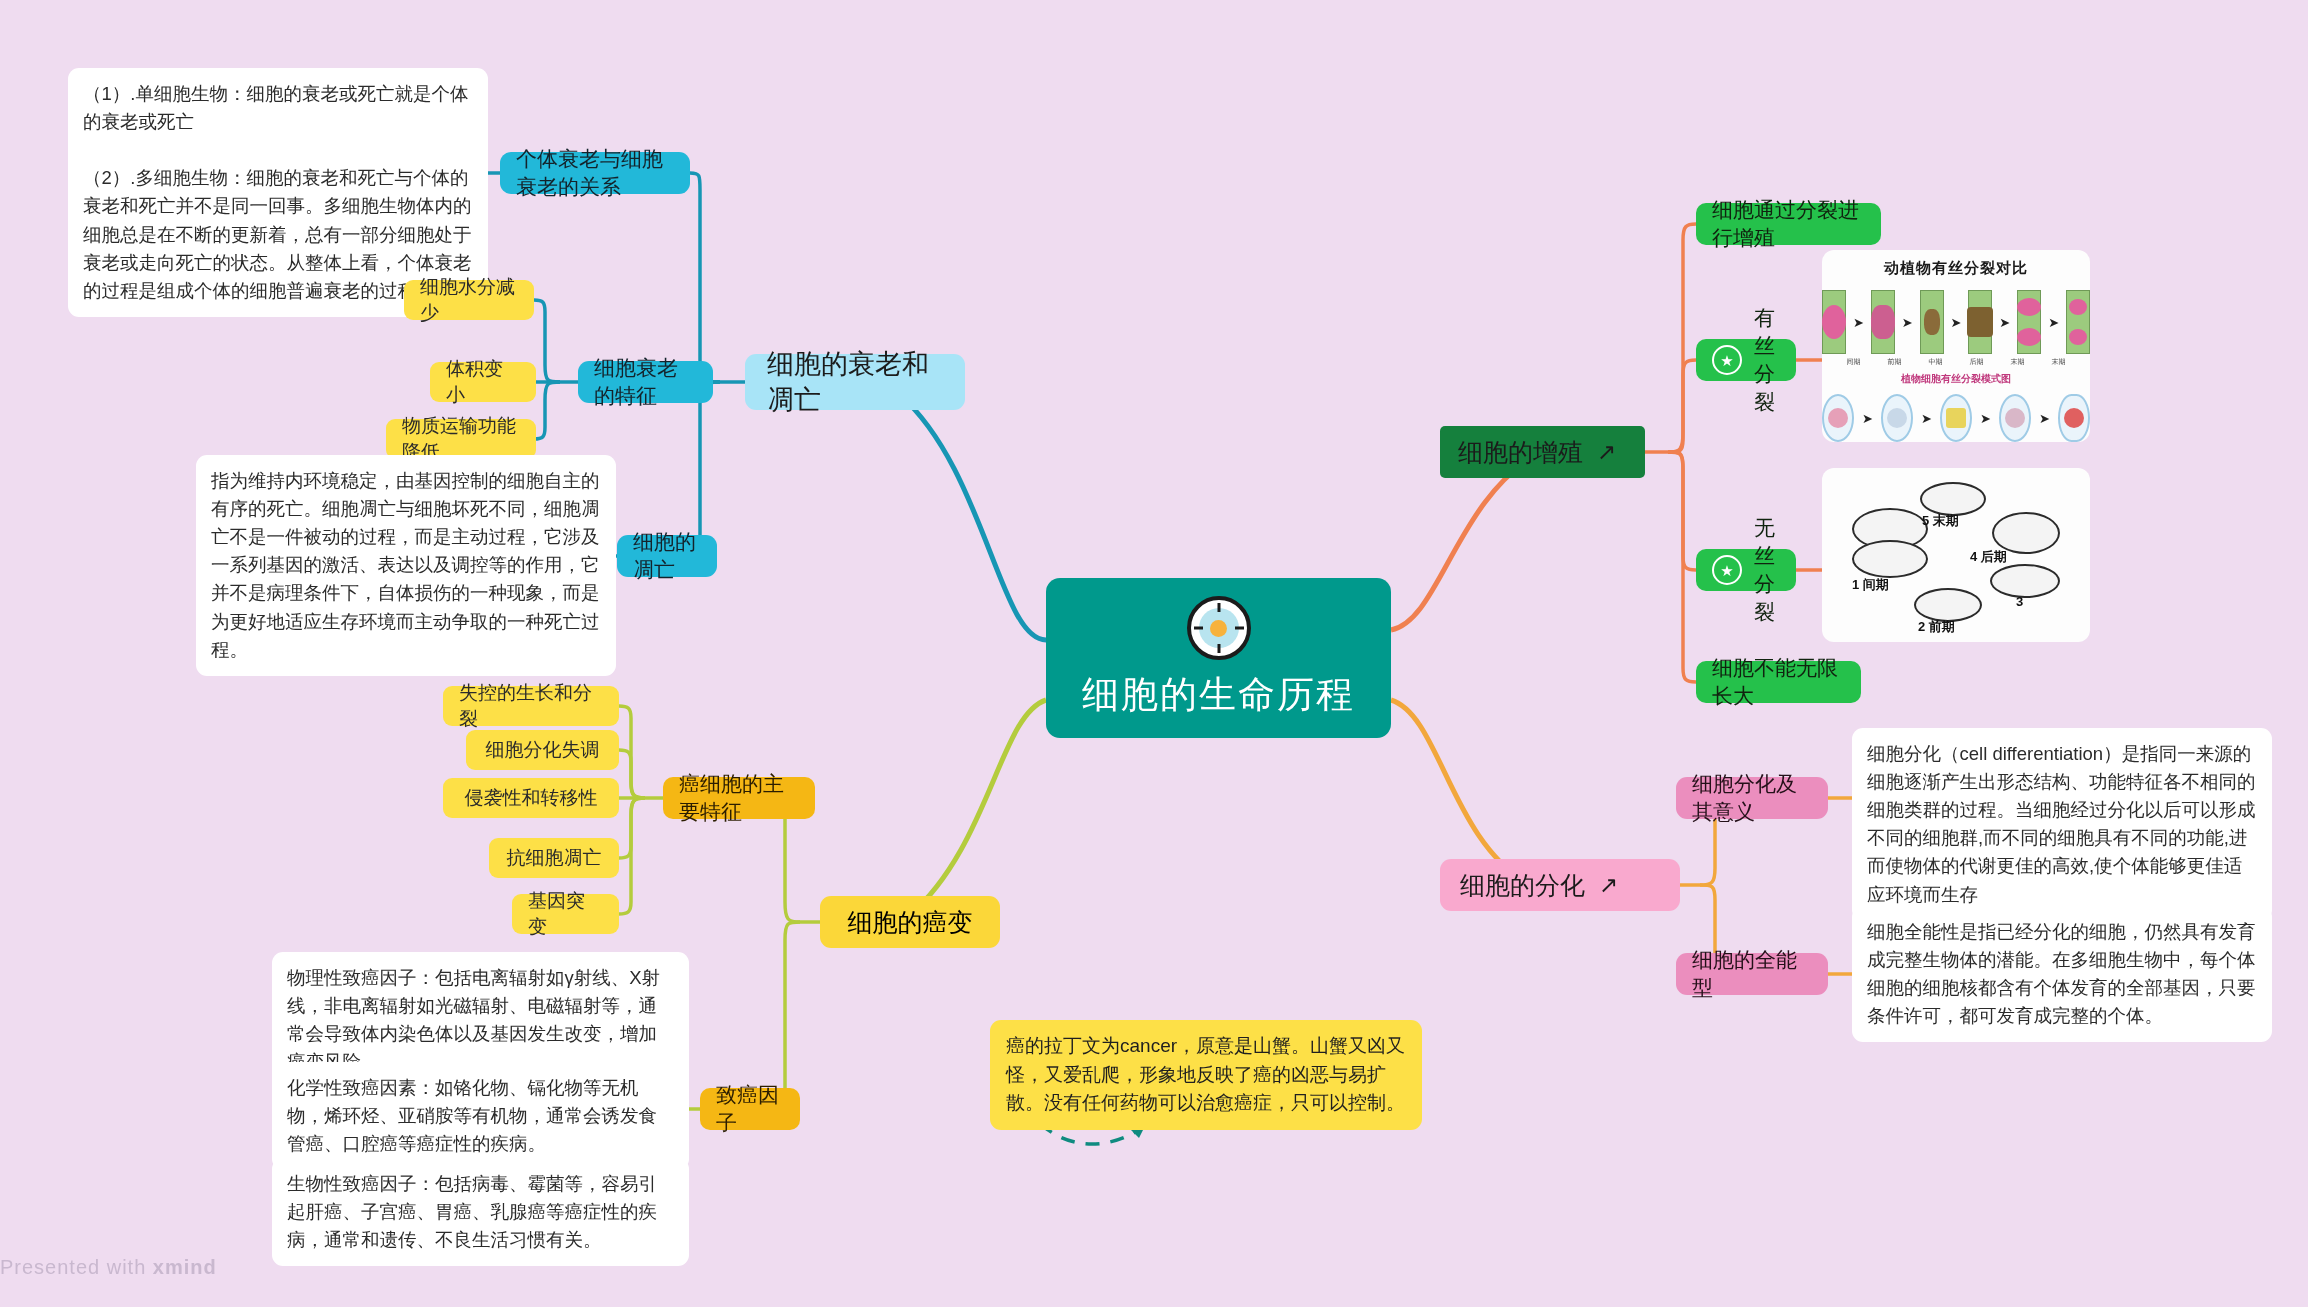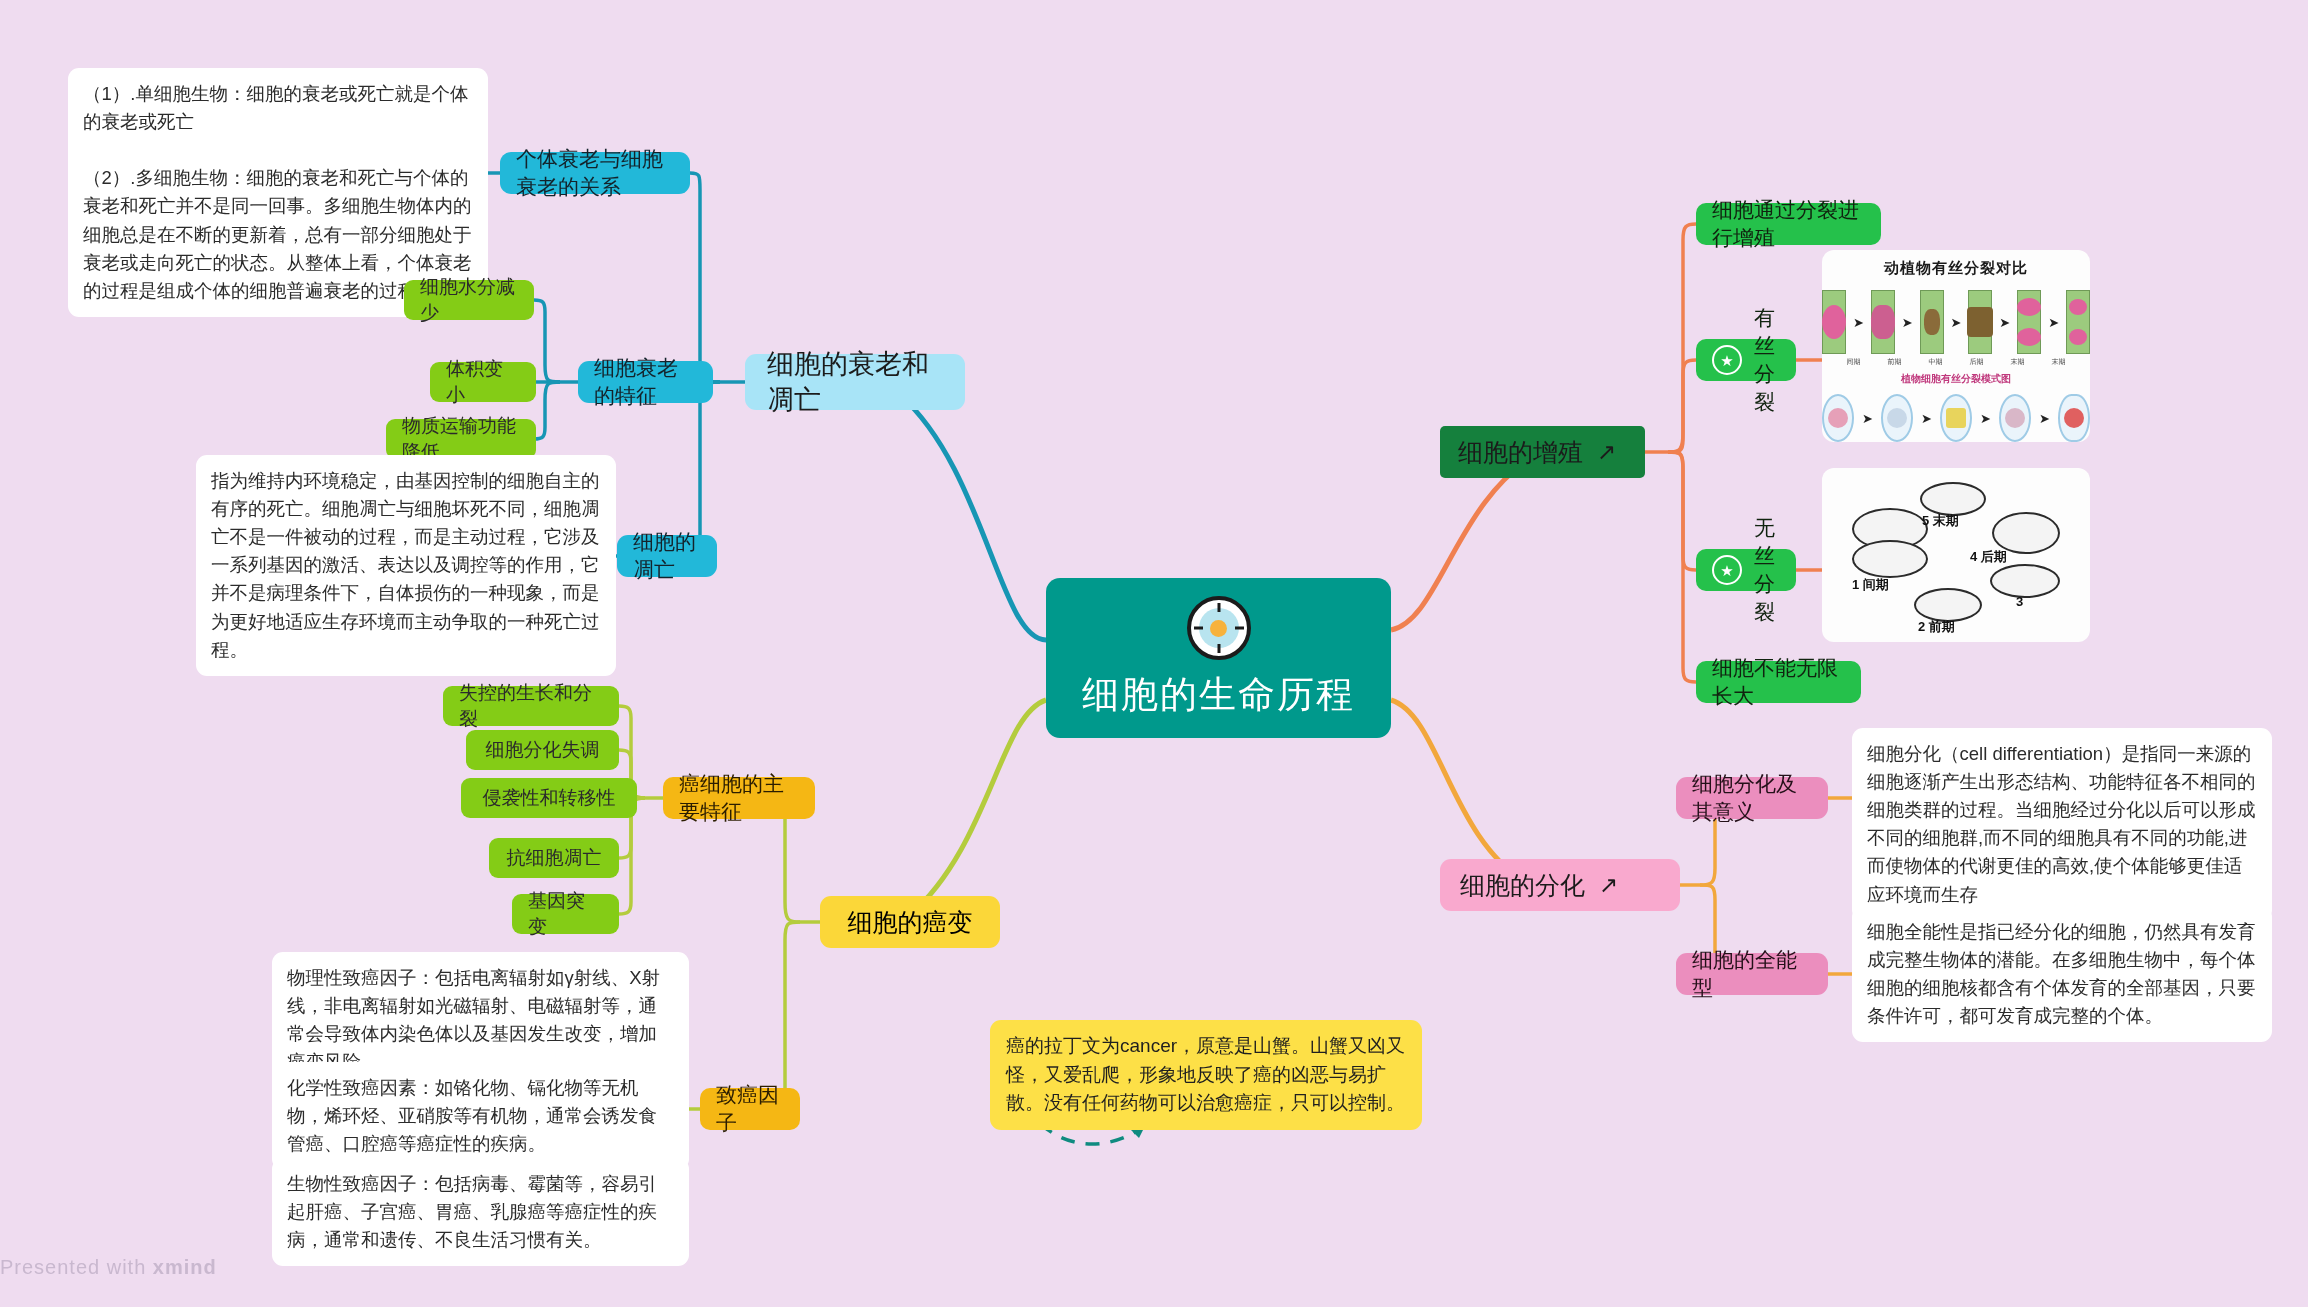--- a/index.html
+++ b/index.html
@@ -32,21 +32,21 @@
   .root-icon i.l{left:3px;top:50%;transform:translateY(-50%);}
   .root-icon i.r{right:3px;top:50%;transform:translateY(-50%);}
   .root-icon i.t{top:3px;left:50%;transform:translateX(-50%);}
   .root-icon i.b{bottom:3px;left:50%;transform:translateX(-50%);}
 
   
   .main-blue{background:#a8e4f7;border-radius:11px;padding:0 22px;height:56px;font-size:27px;color:#1b1b1b;justify-content:center;}
   
   .cyan{background:#22b8d9;border-radius:11px;padding:0 16px;height:42px;font-size:21px;color:#14232b;justify-content:center;}
   
-  .leaf{background:#84cc16;border-radius:9px;padding:0 16px;height:40px;font-size:19px;color:#2b2b2b;justify-content:center;}
+  .leaf{background:#fde047;border-radius:9px;padding:0 16px;height:40px;font-size:19px;color:#2b2b2b;justify-content:center;}
   
   .note{background:#fff;border-radius:11px;padding:12px 15px;font-size:18.5px;line-height:1.52;color:#2b2b2b;
         display:block;white-space:pre-line;}
   
   .main-green{background:#15803d;border-radius:5px;padding:0 18px;height:52px;font-size:25px;color:#1b1b1b;gap:14px;}
   .green{background:#25c14b;border-radius:10px;padding:0 16px;height:42px;font-size:21px;color:#10230f;justify-content:center;gap:12px;}
   .star{width:26px;height:26px;border-radius:50%;border:2.5px solid #fff;display:flex;align-items:center;justify-content:center;color:#fff;font-size:15px;line-height:1;flex:0 0 auto;}
   
   .main-pink{background:#f9a9ce;border-radius:11px;padding:0 20px;height:52px;font-size:25px;color:#1b1b1b;gap:14px;}
   .pink{background:#eb8ebe;border-radius:11px;padding:0 16px;height:42px;font-size:21px;color:#241019;justify-content:center;}
@@ -307,21 +307,21 @@
 
   <div class="node yellow" style="left:663px;top:777px;width:152px;">
     <span>癌细胞的主要特征</span>
   </div>
   <div class="node leaf" style="left:443px;top:686px;width:176px;">
     <span>失控的生长和分裂</span>
   </div>
   <div class="node leaf" style="left:466px;top:730px;width:153px;">
     <span>细胞分化失调</span>
   </div>
-  <div class="node leaf" style="left:443px;top:778px;width:176px;margin-left:18px;">
+  <div class="node leaf" style="left:443px;top:778px;width:176px;">
     <span>侵袭性和转移性</span>
   </div>
   <div class="node leaf" style="left:489px;top:838px;width:130px;">
     <span>抗细胞凋亡</span>
   </div>
   <div class="node leaf" style="left:512px;top:894px;width:107px;">
     <span>基因突变</span>
   </div>
 
   <div class="node yellow" style="left:700px;top:1088px;width:100px;">

